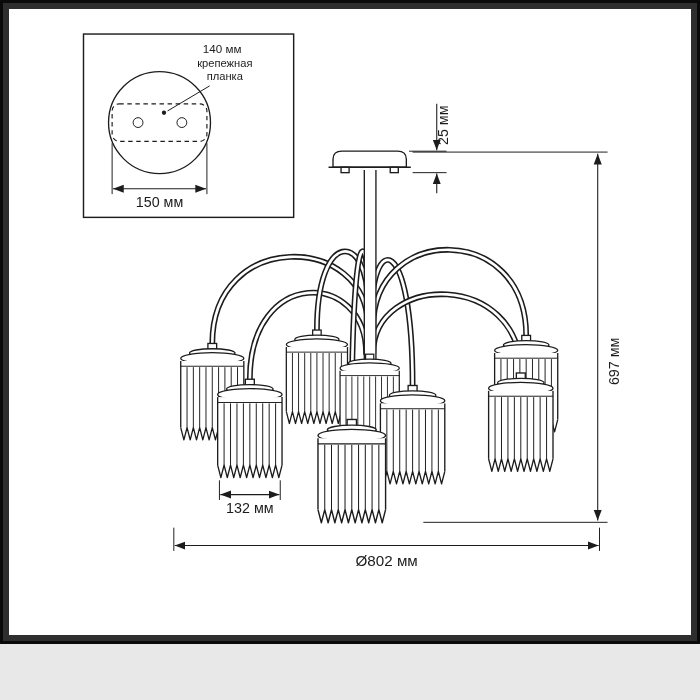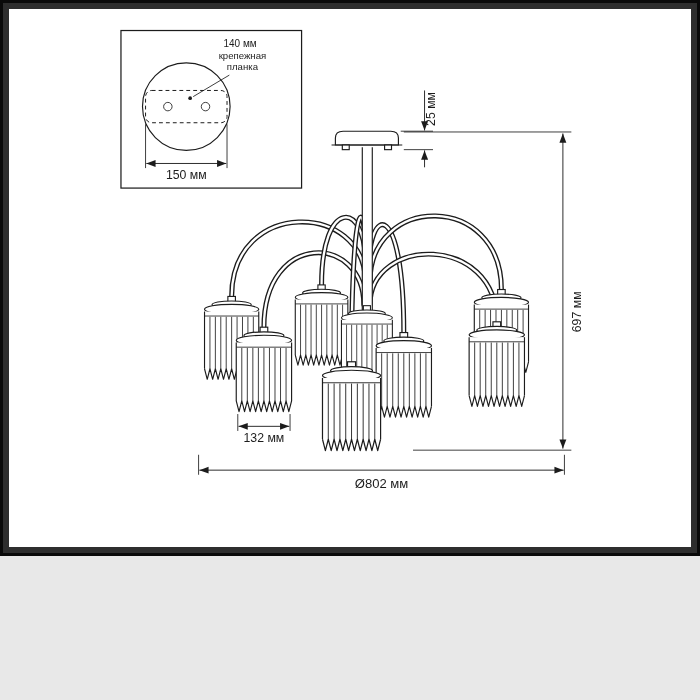--- a/index.html
+++ b/index.html
@@ -1,17 +1,17 @@
 <!DOCTYPE html>
 <html><head>
 <meta charset="utf-8">
 <style>
   html,body{margin:0;padding:0;background:#e8e8e8;}
   .page{
-    width:700px;height:556px;box-sizing:border-box;
+    width:700px;height:644px;box-sizing:border-box;
     background:#fff;border:3px solid #0a0a0a;
     font-family:"Liberation Sans", sans-serif;
     margin:0 auto;
   }
   .inner{
     width:100%;height:100%;box-sizing:border-box;
     border:6px solid #2e2e2e;background:#fff;
   }
   svg{display:block;width:100%;height:100%;}
   text{fill:#1c1c1c;}

